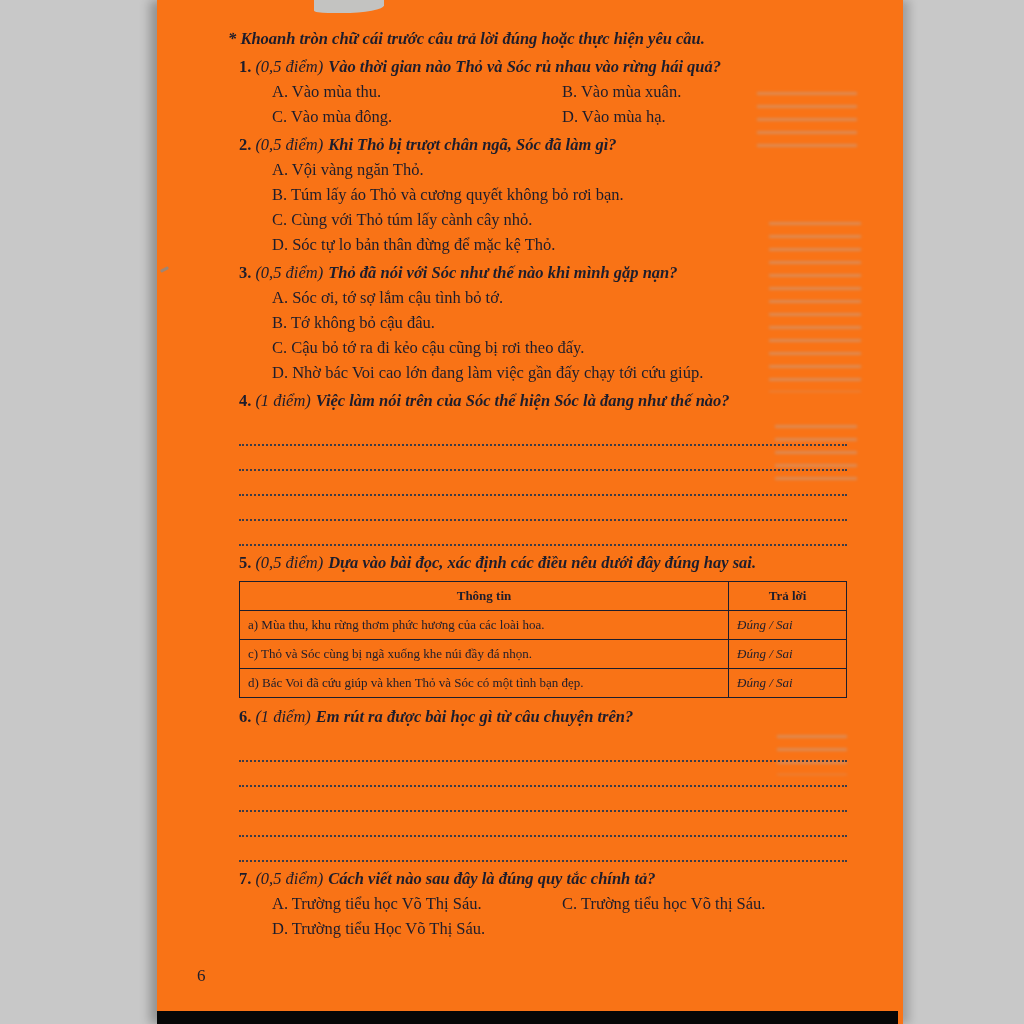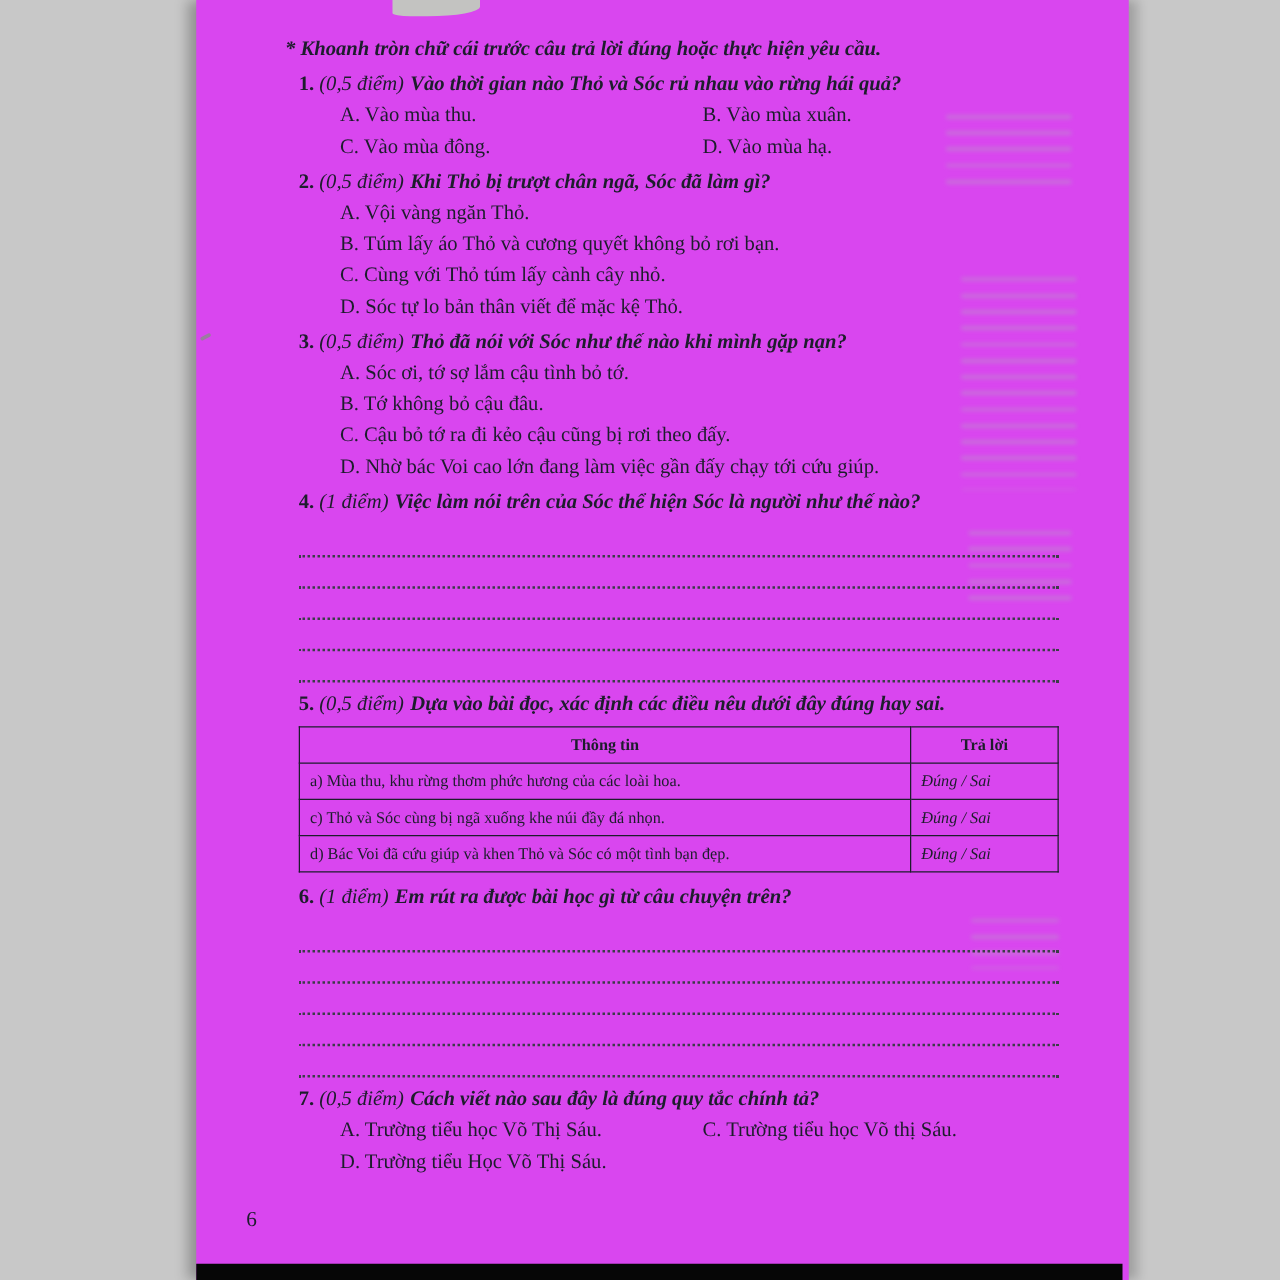--- a/index.html
+++ b/index.html
@@ -6,21 +6,21 @@
   html,body { width:1024px; height:1024px; }
   body {
     background:#c8c8c8;
     position:relative;
     overflow:hidden;
     font-family:"Liberation Serif","DejaVu Serif",serif;
   }
   .scan-page {
     position:absolute; left:157px; top:0;
     width:746px; height:1024px;
-    background:#d946ef;
+    background:#f97316;
     box-shadow:-7px 0 10px rgba(0,0,0,.28), 7px 0 8px rgba(0,0,0,.18);
   }
   .content {
     position:absolute; left:38px; top:26px; width:652px;
     color:#1d1d2c; font-size:16.5px; line-height:25px;
   }
   .instruction {
     font-weight:bold; font-style:italic; margin-left:33px; margin-bottom:2px;
   }
   .question { margin-top:3px;margin-left:44px; }
@@ -101,39 +101,39 @@
     </div>
 
     <div class="question">
       <p class="q-line">
         <span class="q-num">2.</span><span class="q-points">(0,5 điểm)</span><span class="q-text">Khi Thỏ bị trượt chân ngã, Sóc đã làm gì?</span>
       </p>
       <div class="options">
         <span class="option">A. Vội vàng ngăn Thỏ.</span>
         <span class="option">B. Túm lấy áo Thỏ và cương quyết không bỏ rơi bạn.</span>
         <span class="option">C. Cùng với Thỏ túm lấy cành cây nhỏ.</span>
-        <span class="option">D. Sóc tự lo bản thân viết để mặc kệ Thỏ.</span>
+        <span class="option">D. Sóc tự lo bản thân đừng để mặc kệ Thỏ.</span>
       </div>
     </div>
 
     <div class="question">
       <p class="q-line">
         <span class="q-num">3.</span><span class="q-points">(0,5 điểm)</span><span class="q-text">Thỏ đã nói với Sóc như thế nào khi mình gặp nạn?</span>
       </p>
       <div class="options">
         <span class="option">A. Sóc ơi, tớ sợ lắm cậu tình bỏ tớ.</span>
         <span class="option">B. Tớ không bỏ cậu đâu.</span>
         <span class="option">C. Cậu bỏ tớ ra đi kẻo cậu cũng bị rơi theo đấy.</span>
         <span class="option">D. Nhờ bác Voi cao lớn đang làm việc gần đấy chạy tới cứu giúp.</span>
       </div>
     </div>
 
     <div class="question">
       <p class="q-line">
-        <span class="q-num">4.</span><span class="q-points">(1 điểm)</span><span class="q-text">Việc làm nói trên của Sóc thể hiện Sóc là người như thế nào?</span>
+        <span class="q-num">4.</span><span class="q-points">(1 điểm)</span><span class="q-text">Việc làm nói trên của Sóc thể hiện Sóc là đang như thế nào?</span>
       </p>
       <div class="answer-lines">
         <div class="dots"></div>
         <div class="dots"></div>
         <div class="dots"></div>
         <div class="dots"></div>
         <div class="dots"></div>
       </div>
     </div>
 

